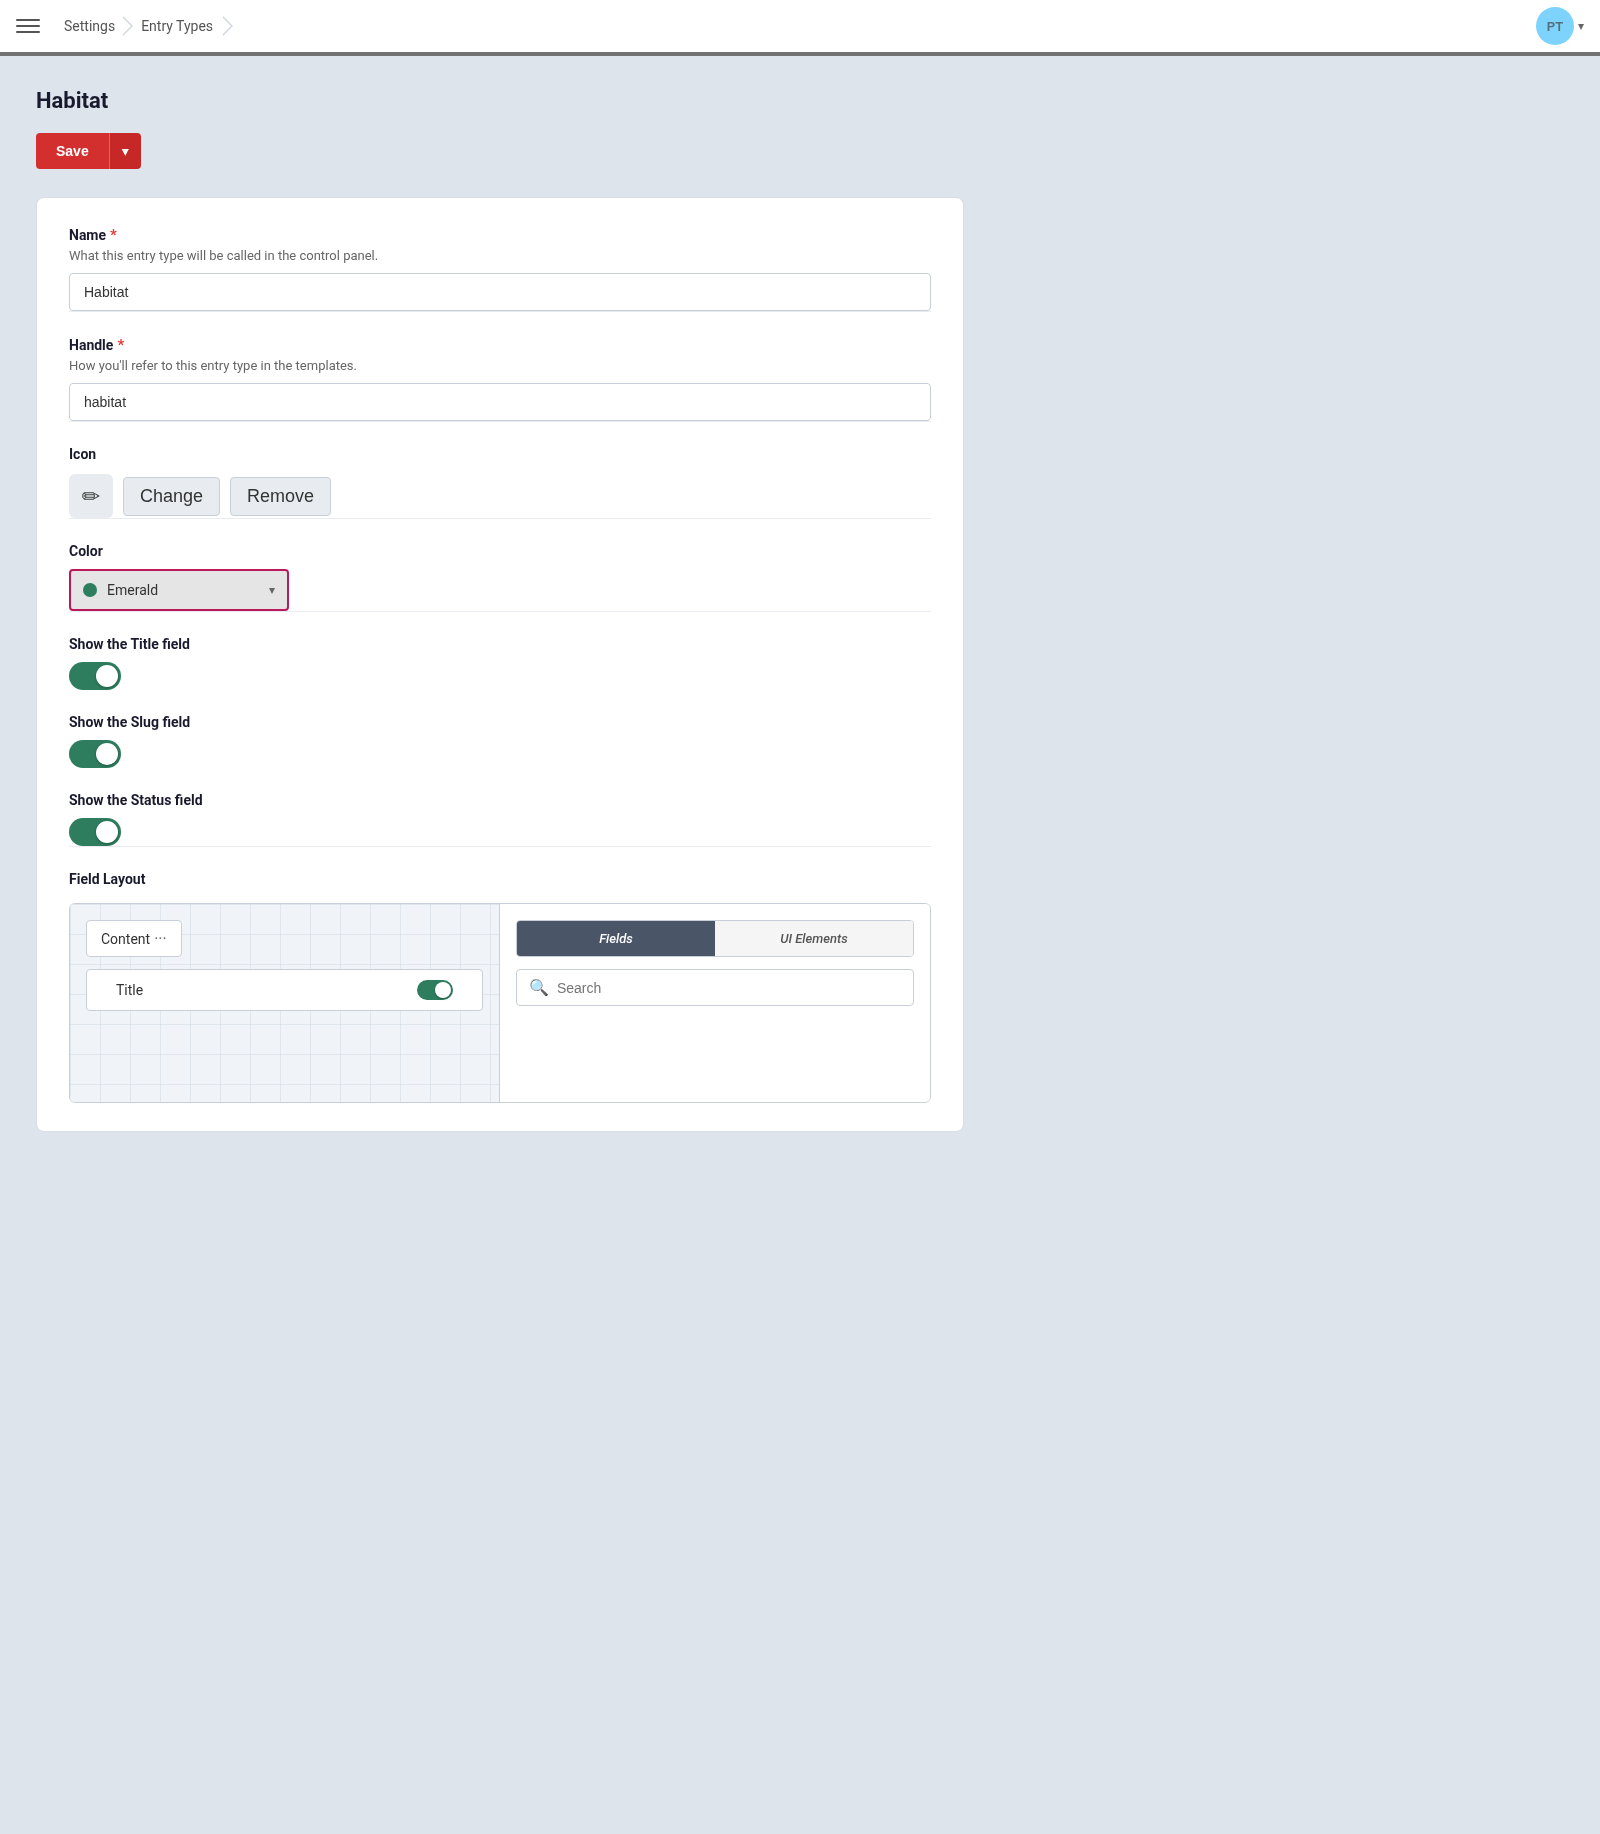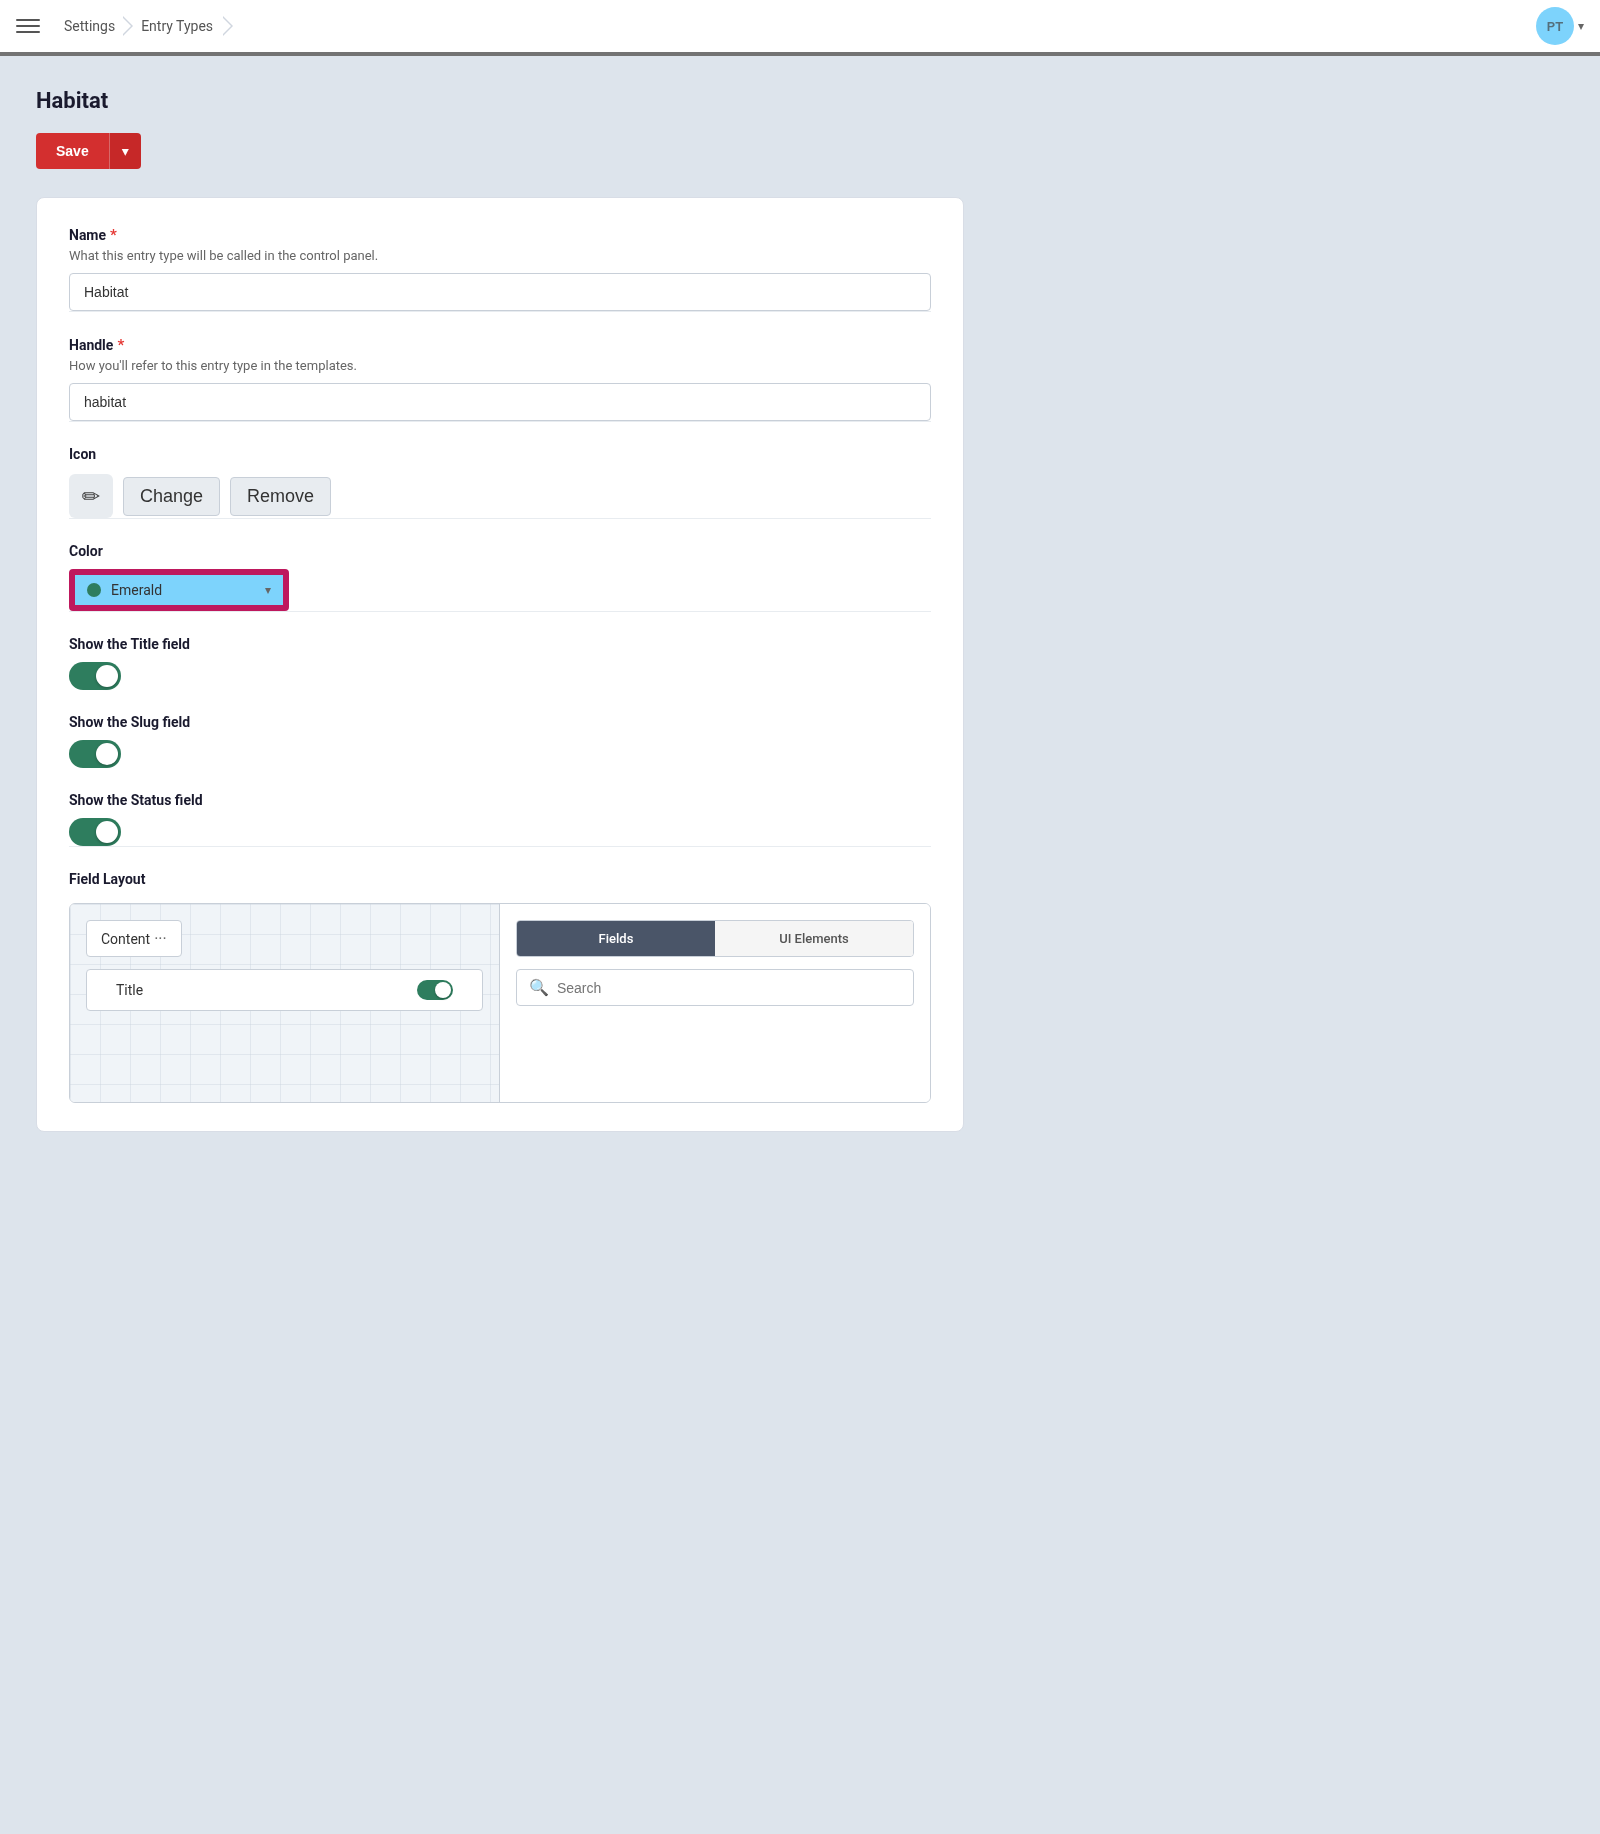--- a/index.html
+++ b/index.html
@@ -227,28 +227,28 @@
       padding: 8px 16px;
       border-radius: 4px;
       font-size: 18px;
       cursor: pointer;
     }
 
     
     .color-select-wrapper {
       display: flex;
       align-items: center;
-      background: #7dd3fc;
+      background: #e5e5e5;
       border-radius: 4px;
       padding: 0 12px;
       width: 220px;
       height: 42px;
       cursor: pointer;
       gap: 10px;
-      border: 6px solid #be185d;
+      border: 2px solid #be185d;
     }
     .color-dot {
       width: 14px;
       height: 14px;
       border-radius: 50%;
       background: #2e7d5e;
       flex-shrink: 0;
     }
     .color-label {
       flex: 1;
@@ -380,20 +380,21 @@
       overflow: hidden;
       border: 1px solid #c8cfd8;
     }
     .panel-tab {
       flex: 1;
       padding: 10px;
       text-align: center;
       font-size: 13px;
       font-weight: 500;
       cursor: pointer;
+      font-style: italic;
     }
     .panel-tab.active {
       background: #4a5568;
       color: #fff;
     }
     .panel-tab.inactive {
       background: #f5f5f5;
       color: #555;
     }
     .search-box {

